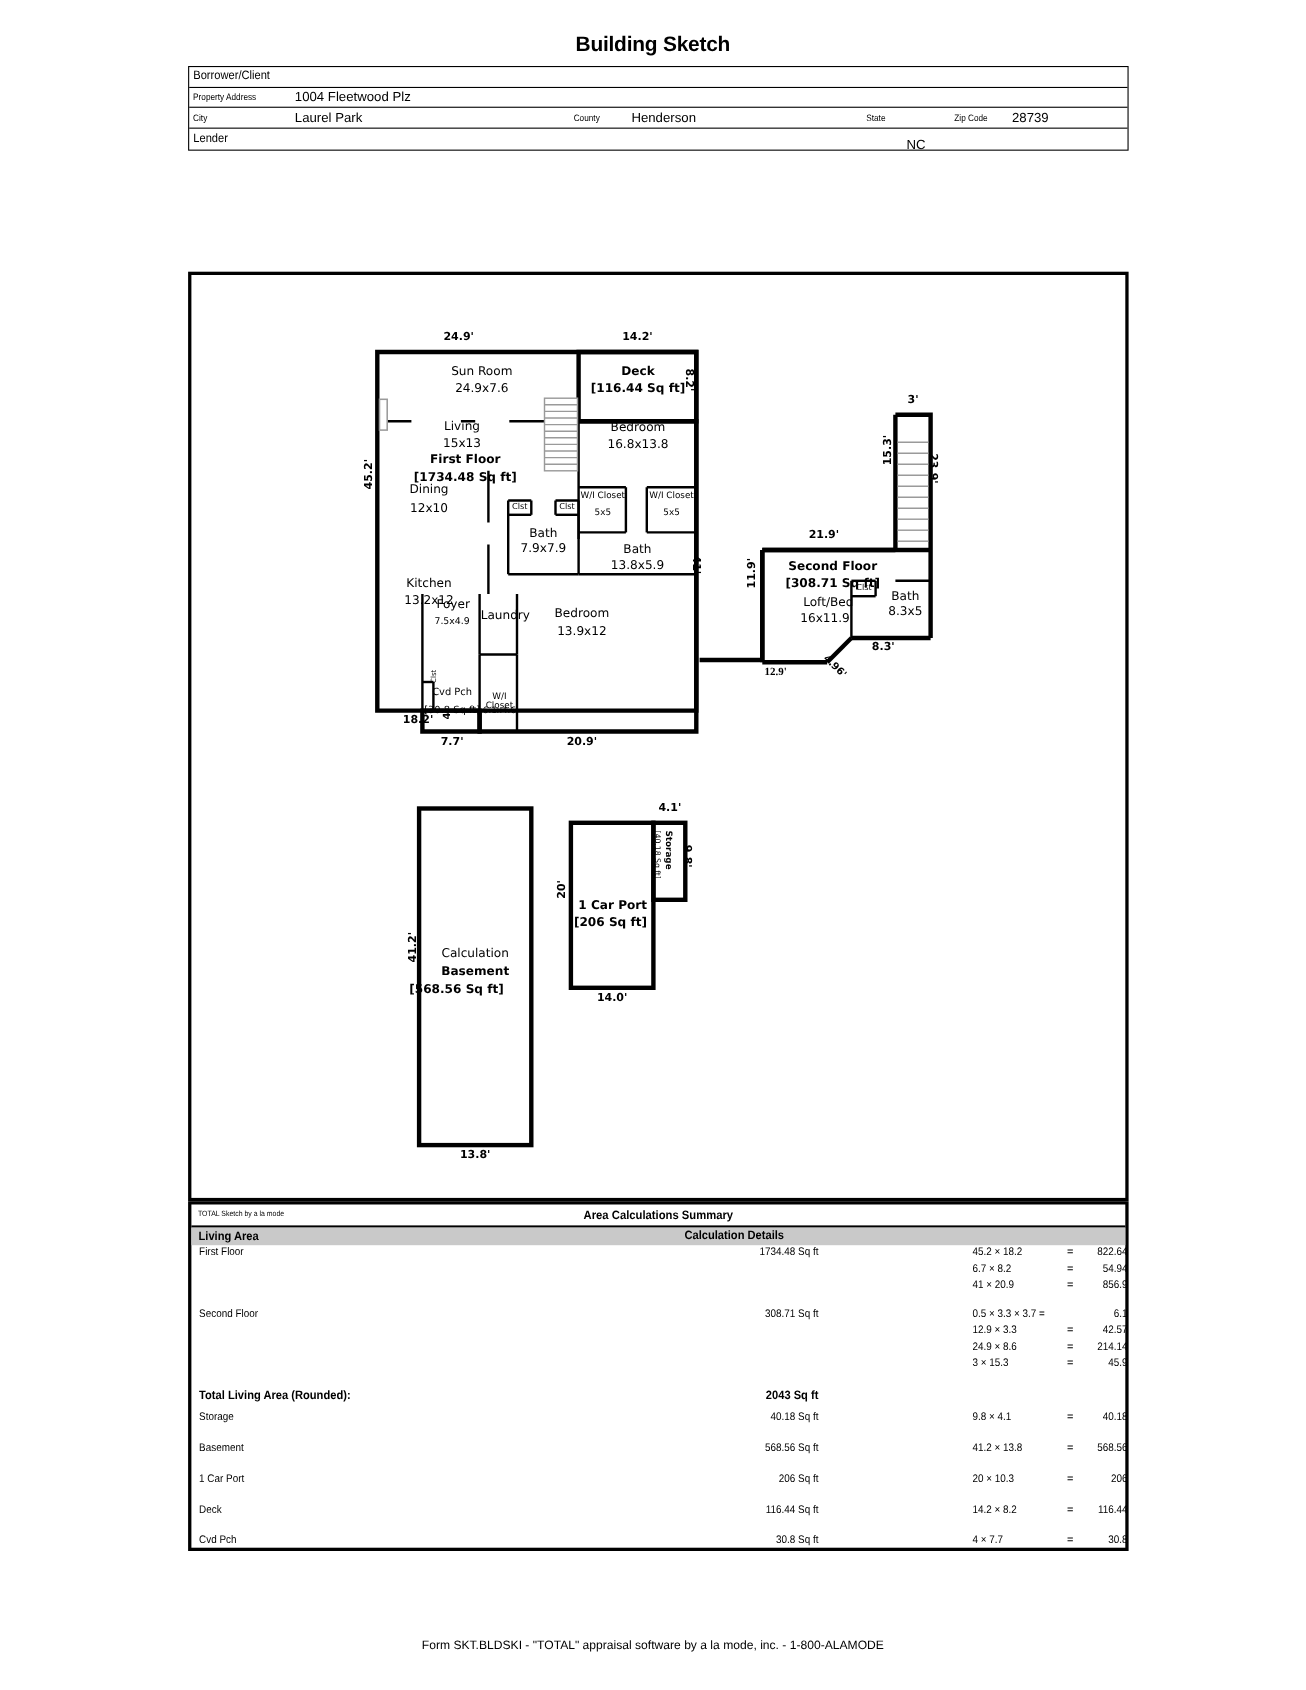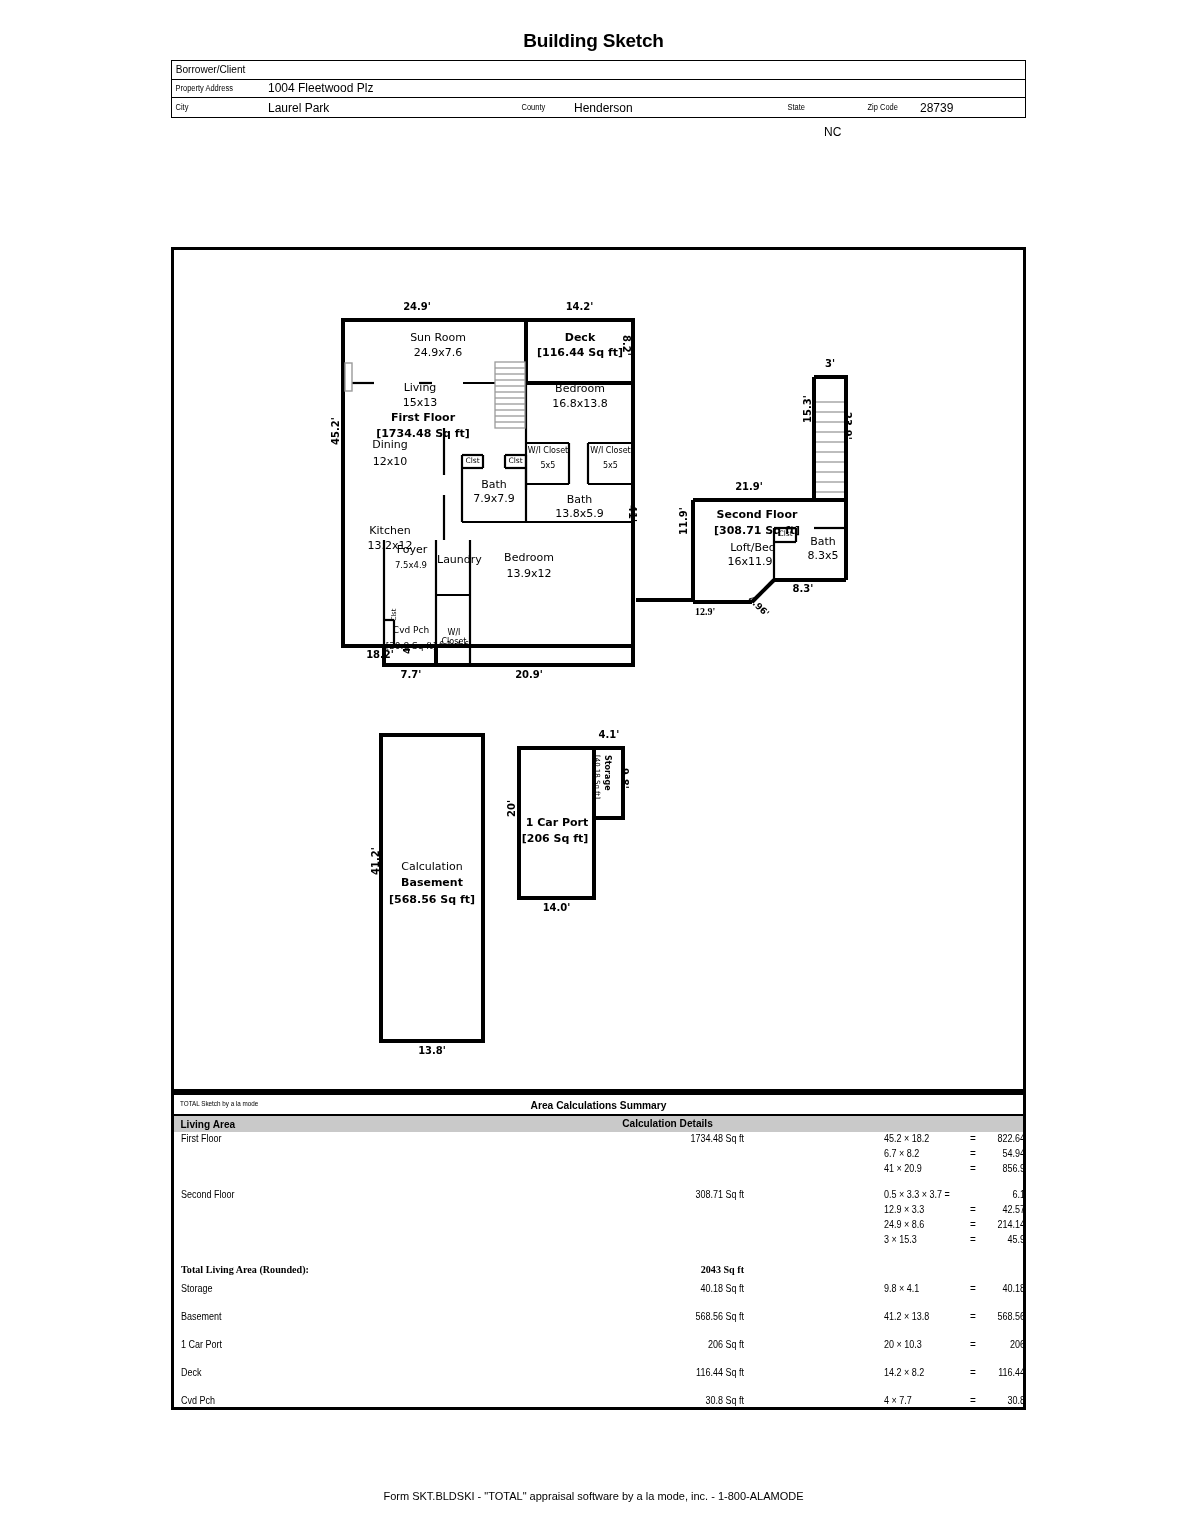--- a/index.html
+++ b/index.html
@@ -158,21 +158,21 @@
   .calc-line .eq {
     position: absolute; left: 86px; top: 0;
   }
   .calc-line .res {
     position: absolute; left: 95px; top: 0;
     width: 46px; text-align: right;
     transform: scaleX(0.9); transform-origin: right center;
   }
   .total-row {
     position: relative; height: 22px;
-    font-size: 11px; font-weight: bold; font-family: Liberation Serif, serif;
+    font-size: 11px; font-weight: bold;
   }
   .total-row .nm {
     position: absolute; left: 7px; top: 3px;
     transform: scaleX(0.92); transform-origin: left center;
   }
   .total-row .sq {
     position: absolute; left: 400px; top: 3px;
     width: 170px; text-align: right;
     transform: scaleX(0.92); transform-origin: right center;
   }
@@ -208,20 +208,24 @@
     <div class="hdr-lbl cell-city-lbl">City</div>
     <div class="hdr-val cell-city-val">Laurel Park</div>
     <div class="hdr-lbl cell-county-lbl">County</div>
     <div class="hdr-val cell-county-val">Henderson</div>
     <div class="hdr-lbl cell-state-lbl">State</div>
     <div class="hdr-val cell-state-val">NC</div>
     <div class="hdr-lbl cell-zip-lbl">Zip Code</div>
     <div class="hdr-val cell-zip-val">28739</div>
   </div>
 
+  <div class="hdr-row">
+    <div class="hdr-lbl big">Lender</div>
+    <div class="hdr-val"></div>
+  </div>
 </div>
 
 <div class="sketch-frame">
   <svg class="sketch-canvas" viewBox="0 0 849 839" preserveAspectRatio="none">
 
     <g>
 
       <path d="M169,70 L459,70 L459,396 L169,396 Z" fill="none" stroke="#000" stroke-width="4"></path>
 
       <path d="M352,70 L459,70 L459,133 L352,133 Z" fill="none" stroke="#000" stroke-width="4"></path>
@@ -427,21 +431,21 @@
     <div style="position:absolute;left:524px;top:291px;width:110px;text-align:center;font-size:11px;">Loft/Bed</div>
     <div style="position:absolute;left:521px;top:305px;width:110px;text-align:center;font-size:11px;">16x11.9</div>
     <div style="position:absolute;left:624px;top:285px;width:50px;text-align:center;font-size:11px;">Bath</div>
     <div style="position:absolute;left:624px;top:299px;width:50px;text-align:center;font-size:11px;">8.3x5</div>
     <div style="position:absolute;left:601px;top:279px;width:21px;text-align:center;font-size:7.5px;">Clst</div>
 
     <div style="position:absolute;left:196px;top:625px;font-size:10px;font-weight:bold;transform:rotate(-90deg);transform-origin:left top;">41.2'</div>
     <div style="position:absolute;left:207px;top:795px;width:102px;text-align:center;font-size:10px;font-weight:bold;">13.8'</div>
     <div style="position:absolute;left:203px;top:610px;width:110px;text-align:center;font-size:11px;">Calculation</div>
     <div style="position:absolute;left:203px;top:626px;width:110px;text-align:center;font-size:11px;font-weight:bold;">Basement</div>
-    <div style="position:absolute;left:198px;top:643px;width:120px;text-align:center;font-size:11px;font-weight:bold;">[568.56 Sq ft]</div>
+    <div style="position:absolute;left:198px;top:643px;width:120px;font-size:11px;font-weight:bold;">[568.56 Sq ft]</div>
 
     <div style="position:absolute;left:418px;top:479px;width:34px;text-align:center;font-size:10px;font-weight:bold;">4.1'</div>
     <div style="position:absolute;left:456px;top:518px;font-size:10px;font-weight:bold;transform:rotate(90deg);transform-origin:left top;">9.8'</div>
     <div style="position:absolute;left:332px;top:567px;font-size:10px;font-weight:bold;transform:rotate(-90deg);transform-origin:left top;">20'</div>
     <div style="position:absolute;left:345px;top:652px;width:75px;text-align:center;font-size:10px;font-weight:bold;">14.0'</div>
     <div style="position:absolute;left:340px;top:566px;width:86px;text-align:center;font-size:11px;font-weight:bold;">1 Car Port</div>
     <div style="position:absolute;left:338px;top:582px;width:86px;text-align:center;font-size:11px;font-weight:bold;">[206 Sq ft]</div>
     <div style="position:absolute;left:438px;top:505px;font-size:8px;font-weight:bold;transform:rotate(90deg);transform-origin:left top;white-space:nowrap;">Storage</div>
     <div style="position:absolute;left:427px;top:505px;font-size:7px;transform:rotate(90deg);transform-origin:left top;white-space:nowrap;">[40.18 Sq ft]</div>
   </div>

